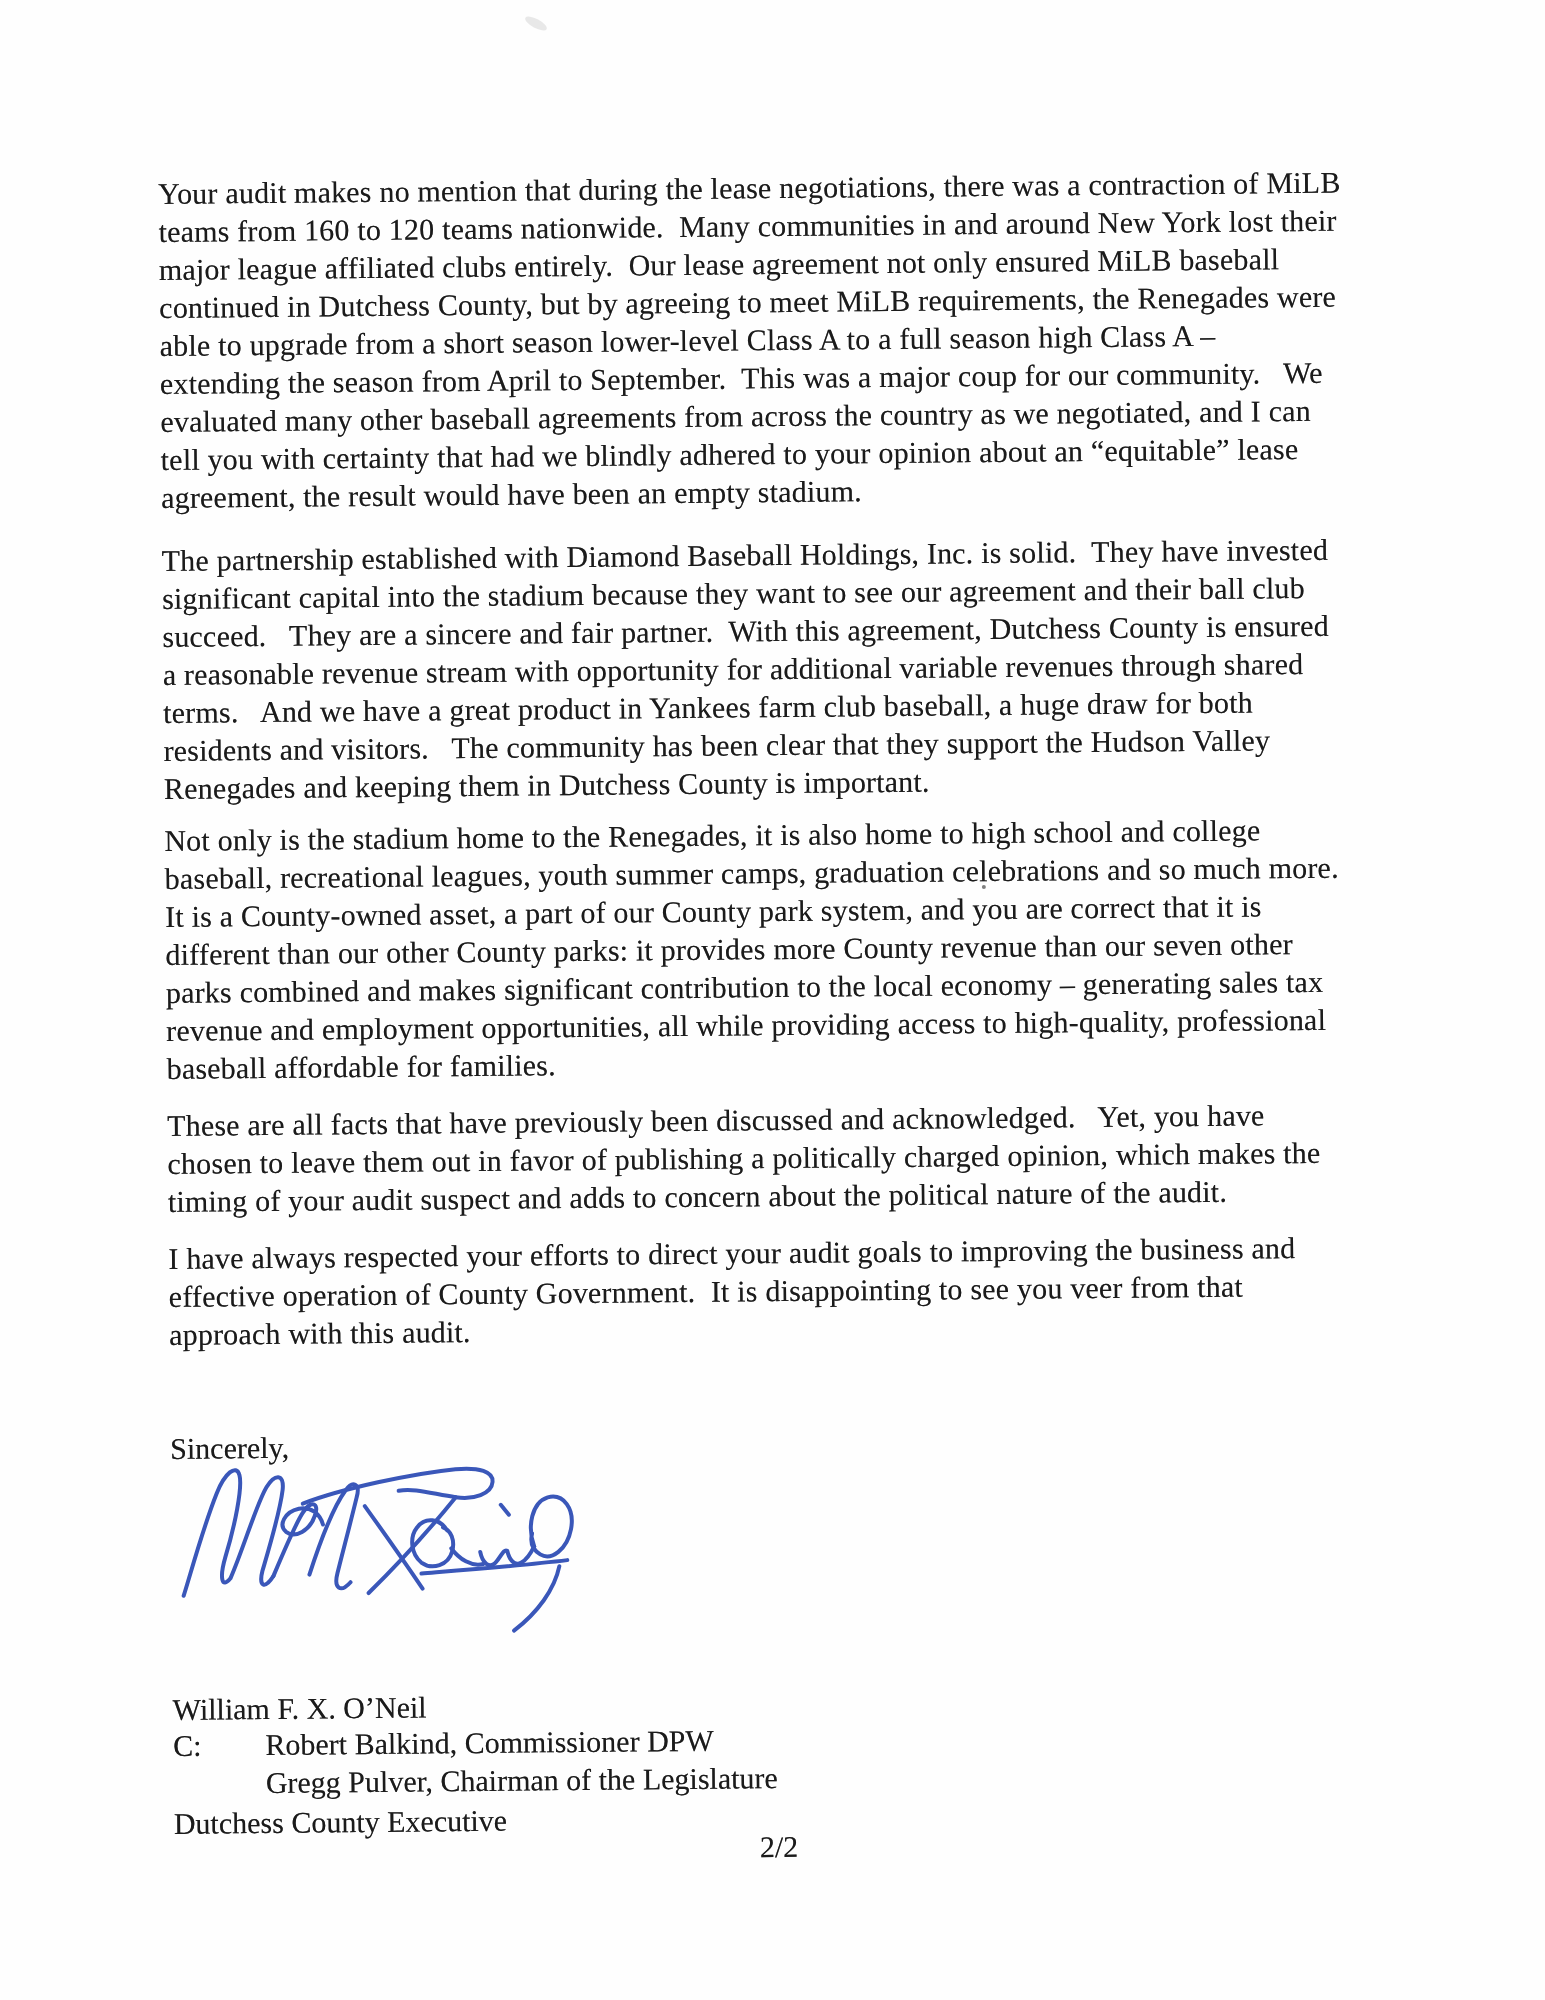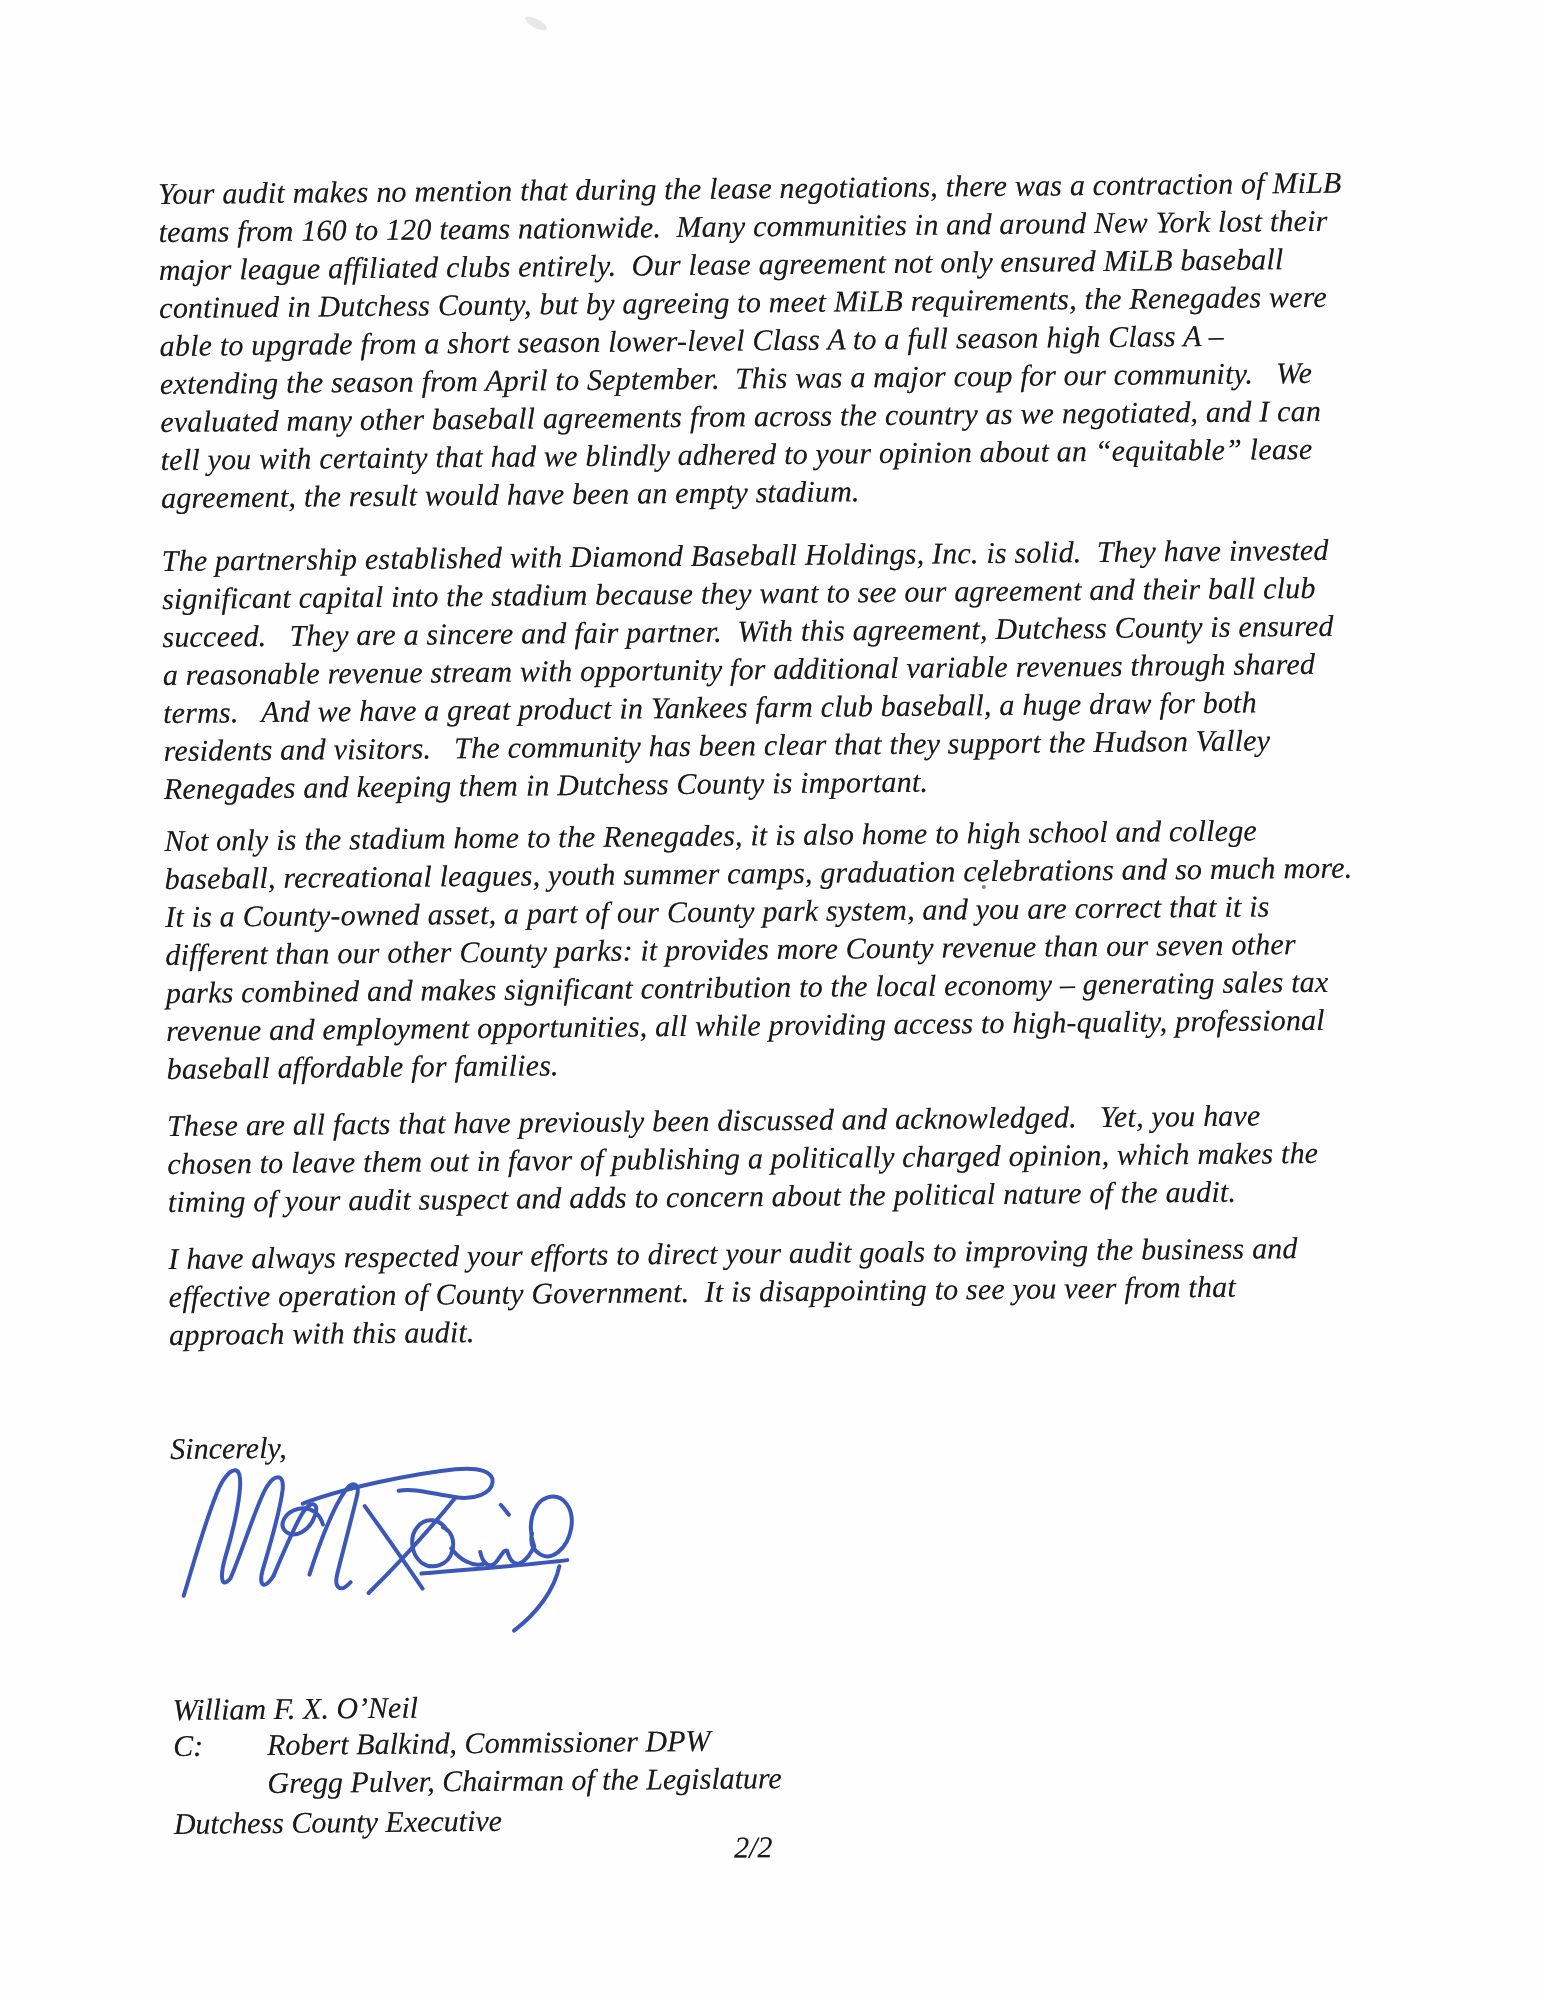--- a/index.html
+++ b/index.html
@@ -2,21 +2,21 @@
 <html><head>
 <meta charset="utf-8">
 <style>
   html,body{margin:0;padding:0;}
   body{
     width:1545px;height:2000px;position:relative;overflow:hidden;
     background:#ffffff;
     font-family:"Liberation Serif","DejaVu Serif",serif;
   }
   .page{
-    position:absolute;inset:0;background:#fefefe;font-style:italic;
+    position:absolute;inset:0;background:#fefefe;
   }
   .page-inner{
     position:absolute;inset:0;
     transform:rotate(-0.55deg);
     transform-origin:158px 175px;
     color:#1b1b1b;
   }
   .para{
     position:absolute;left:158px;
     font-size:30px;line-height:38px;
@@ -46,21 +46,21 @@
     position:absolute;left:158px;top:1727px;
     font-size:30px;line-height:38px;
     display:flex;align-items:flex-start;
     text-shadow:0 0 0.6px rgba(20,20,20,0.55);
   }
   .cc-label{white-space:pre;}
   .cc-list{margin-left:64px;}
   .cc-item{white-space:pre;line-height:38px;}
   .page-num{
     position:absolute;left:718px;top:1836px;width:90px;
-    font-size:30px;text-align:left;
+    font-size:30px;text-align:center;
     text-shadow:0 0 0.6px rgba(20,20,20,0.55);
   }
   .artifact{position:absolute;pointer-events:none;}
   .smudge-top{
     left:524px;top:19px;width:24px;height:9px;border-radius:50%;
     background:#cfcfcf;opacity:0.45;transform:rotate(28deg);
   }
   .speck-you{
     left:975px;top:893px;width:4px;height:4px;border-radius:50%;
     background:#5f5f5f;opacity:0.8;

